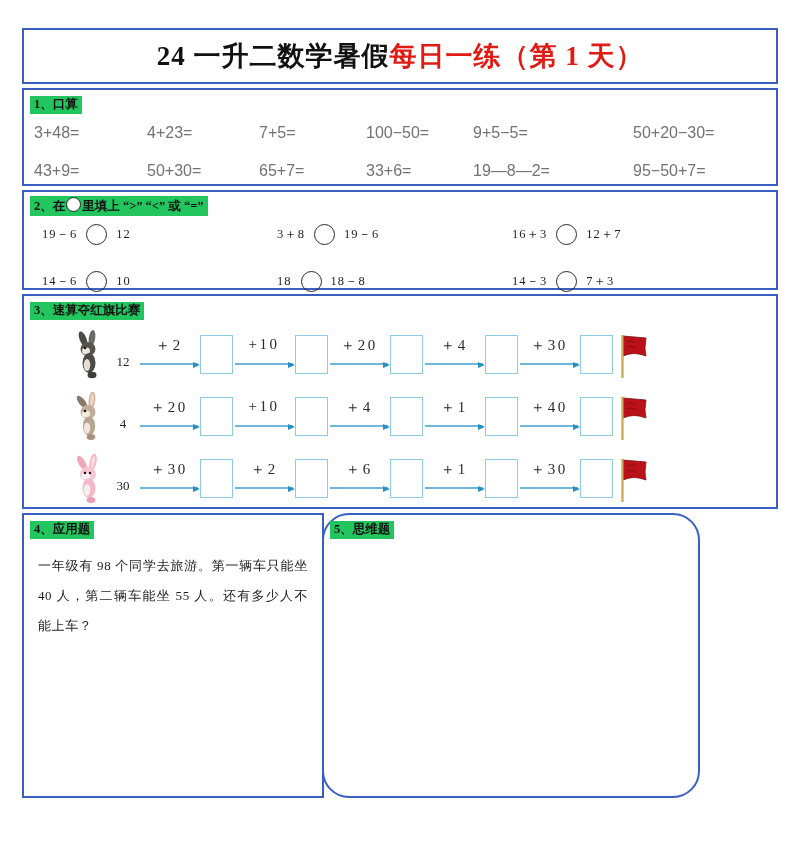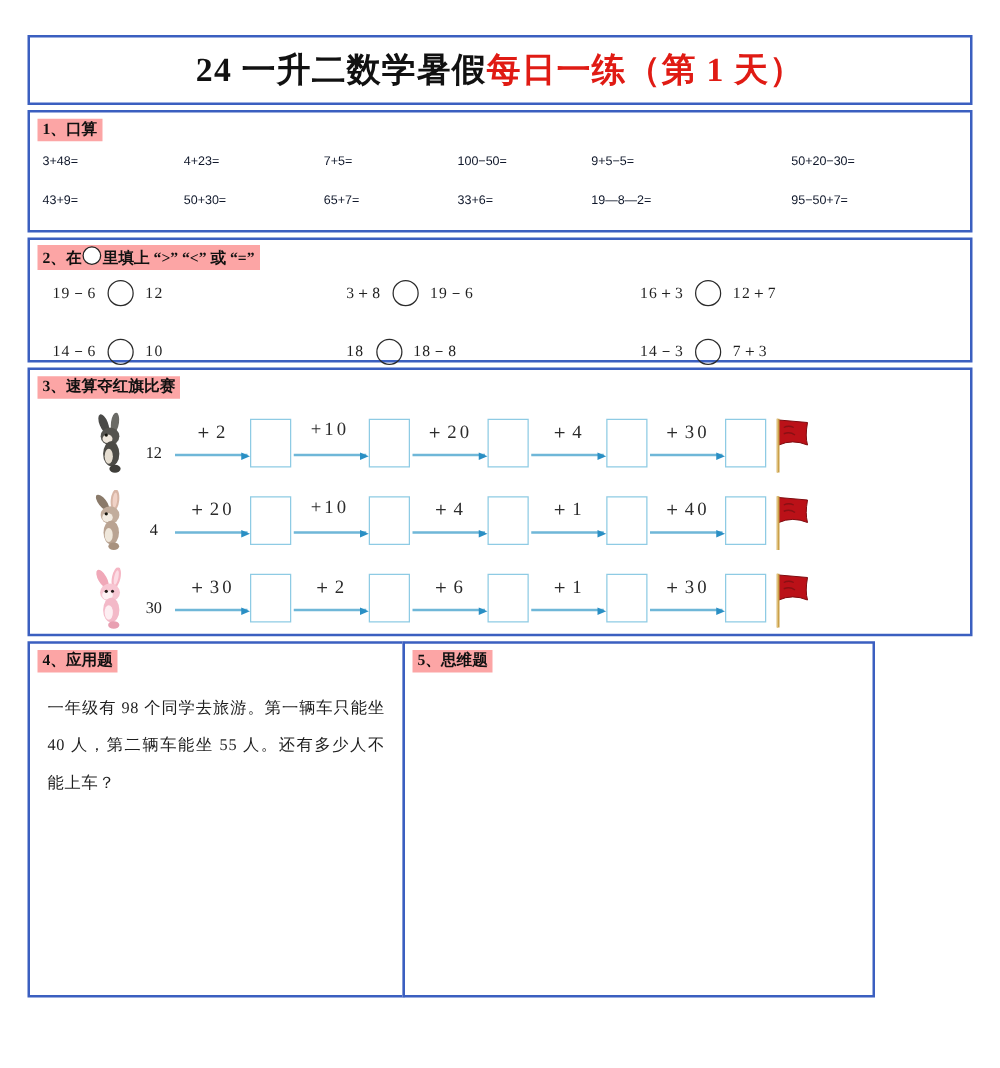--- a/index.html
+++ b/index.html
@@ -46,21 +46,21 @@
     letter-spacing: 1px;
     white-space: nowrap;
     font-family: "Liberation Serif", "DejaVu Serif", serif;
   }
   .title-black { color: #111111; }
   .title-red   { color: #e01b14; }
 
   
   .sec-head {
     display: inline-block;
-    background: #fca5a5;
+    background: #22c55e;
     font-size: 12.5px;
     font-weight: bold;
     color: #111111;
     padding: 1px 4px 2px 4px;
     line-height: 15px;
     white-space: nowrap;
     font-family: "Liberation Serif", "DejaVu Serif", serif;
   }
   .sec-head-wrap {
     position: absolute;
@@ -82,22 +82,22 @@
   .sec1 { height: 98px; margin-top: 4px; }
   .sec1-grid {
     position: absolute;
     left: 10px;
     top: 34px;
     right: 8px;
     display: grid;
     grid-template-columns: 113px 112px 107px 107px 160px 1fr;
     row-gap: 20px;
     font-family: "Liberation Sans", sans-serif;
-    font-size: 10px;
-    color: #0f172a;
+    font-size: 16px;
+    color: #737373;
   }
 
   
   .sec2 { height: 100px; margin-top: 4px; }
   .sec2-grid {
     position: absolute;
     left: 18px;
     top: 32px;
     right: 8px;
     display: grid;
@@ -205,21 +205,21 @@
   }
 
   
   .bottom {
     display: flex;
     margin-top: 4px;
     height: 285px;
   }
   .bottom .frame { height: 100%; }
   .col-left  { width: 302px; }
-  .col-right { width: 378px; margin-left: -2px; }
+  .col-right { width: 378px; margin-left: -2px; border-radius: 27px; }
   .prob-body {
     position: absolute;
     left: 14px;
     right: 14px;
     top: 36px;
     font-family: "Liberation Serif", "DejaVu Serif", serif;
     font-size: 13px;
     line-height: 30px;
     color: #1e1e1e;
     text-align: justify;

